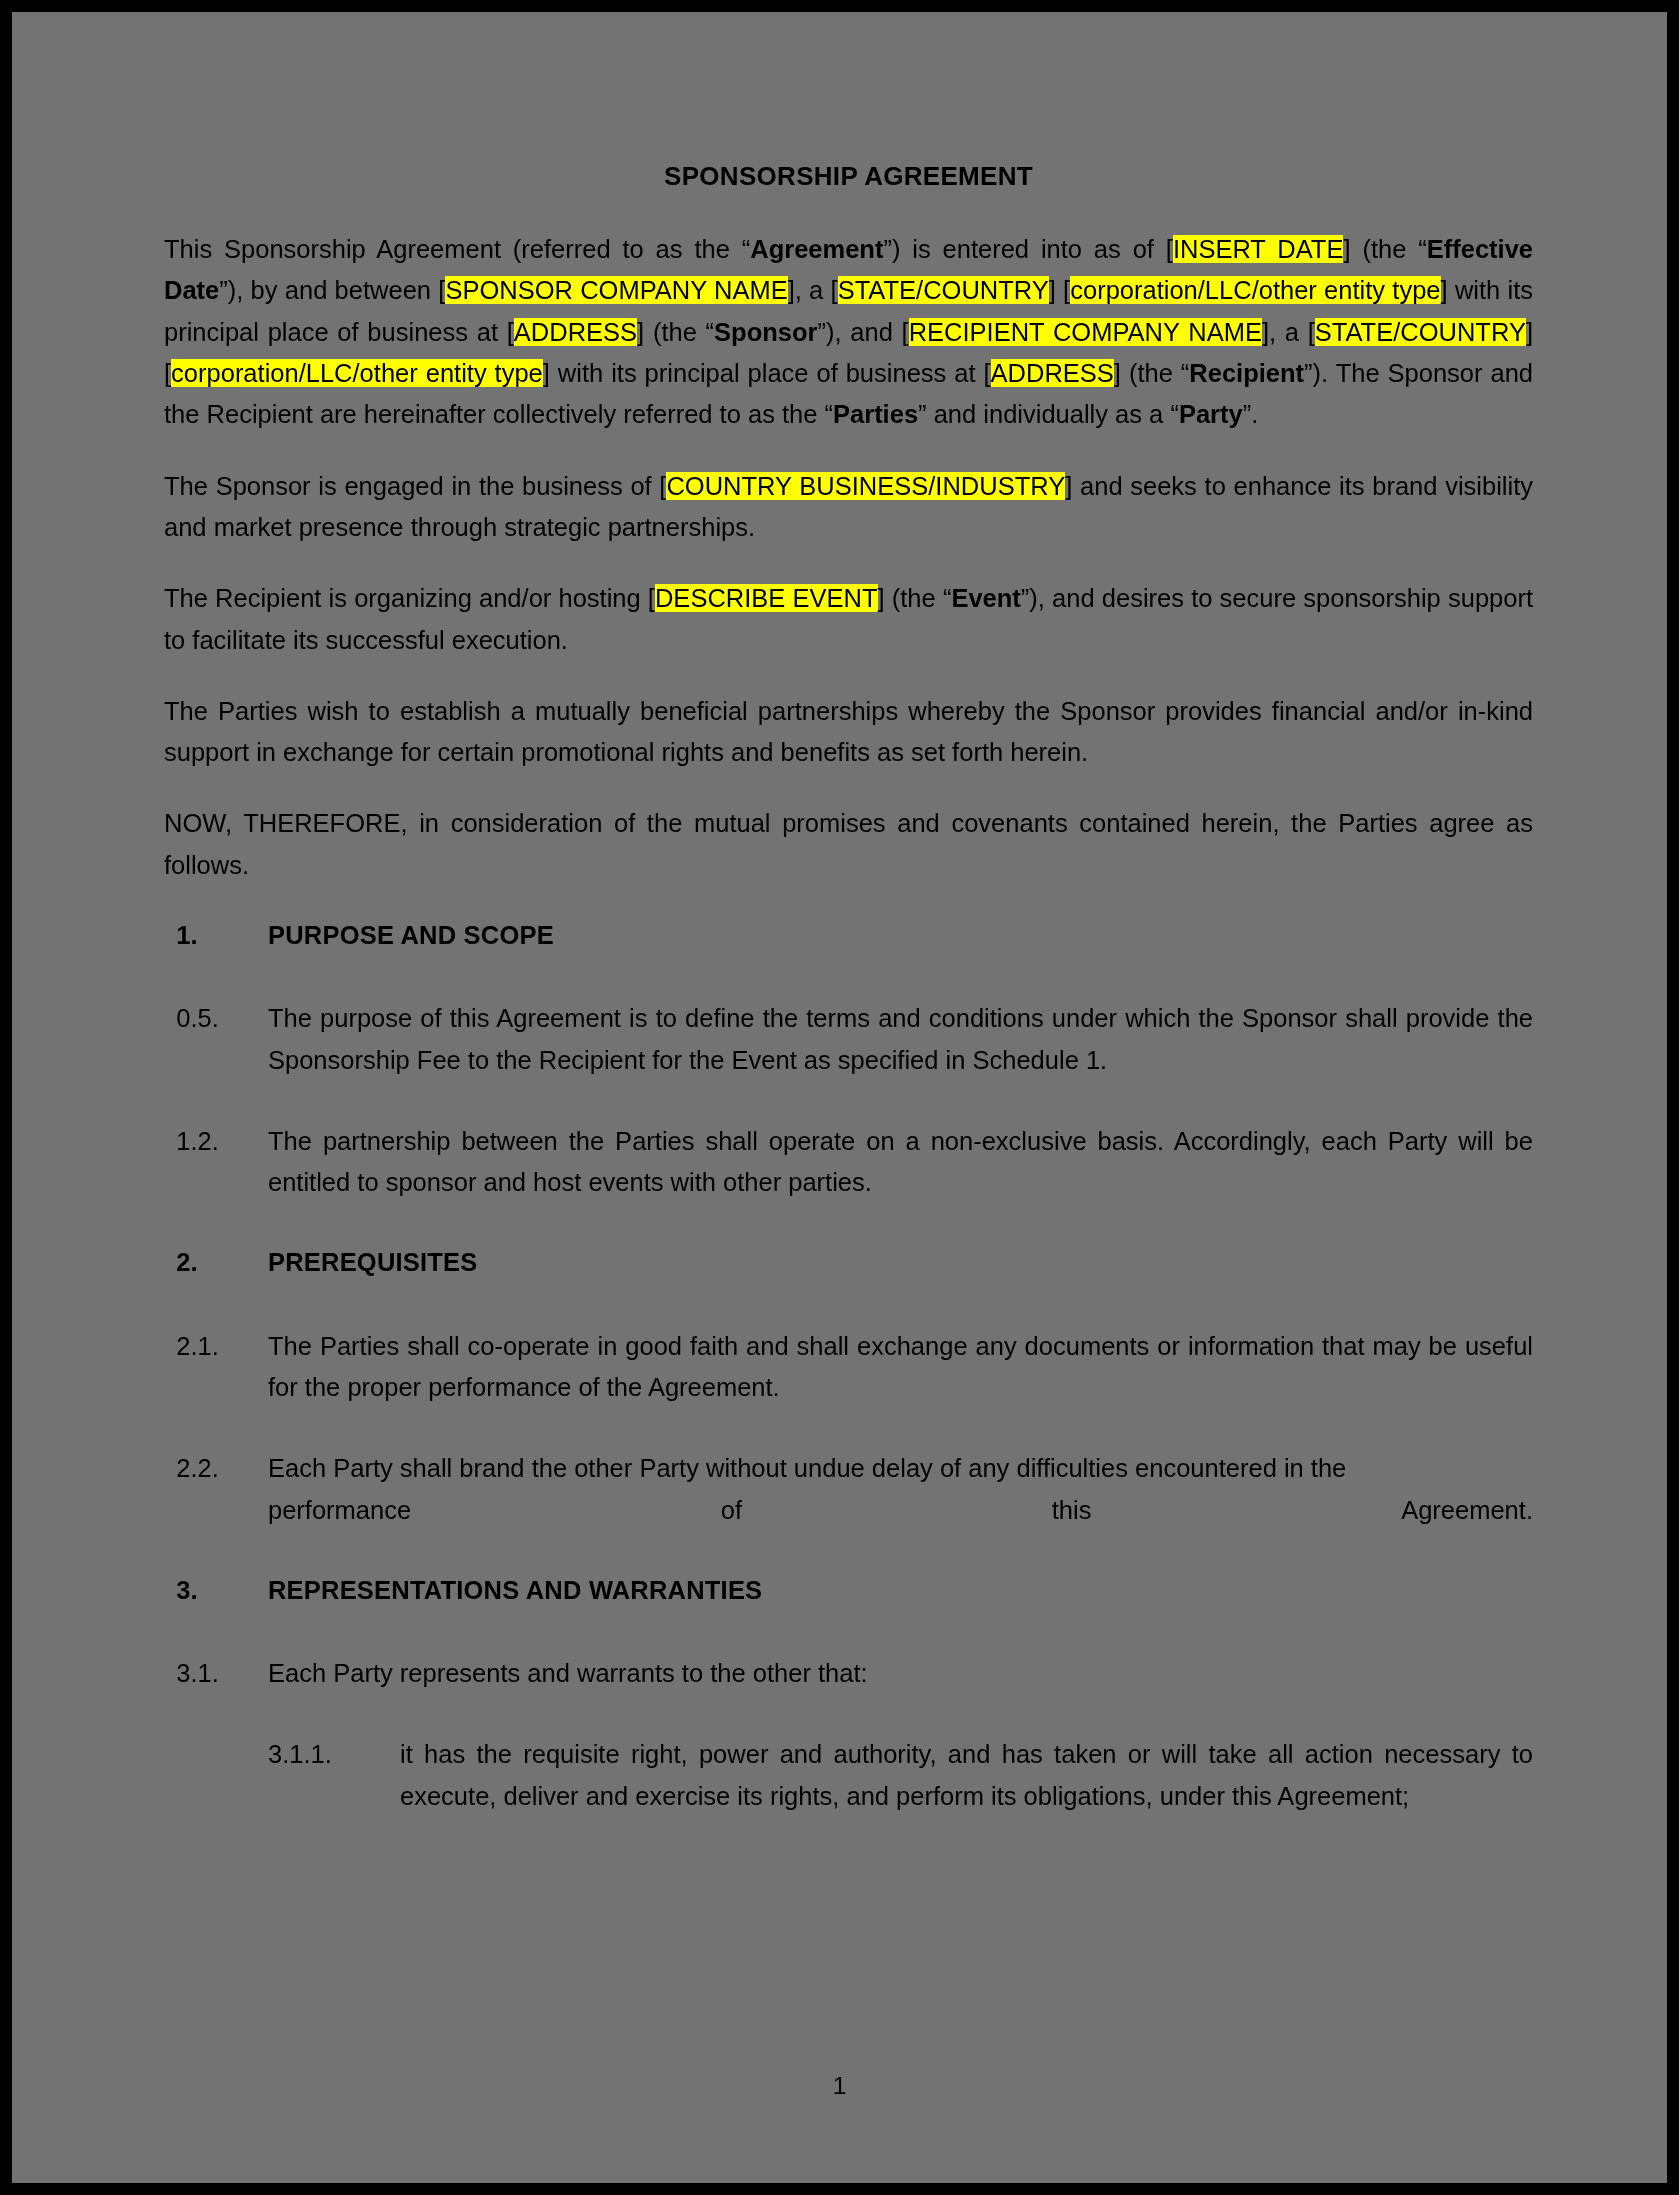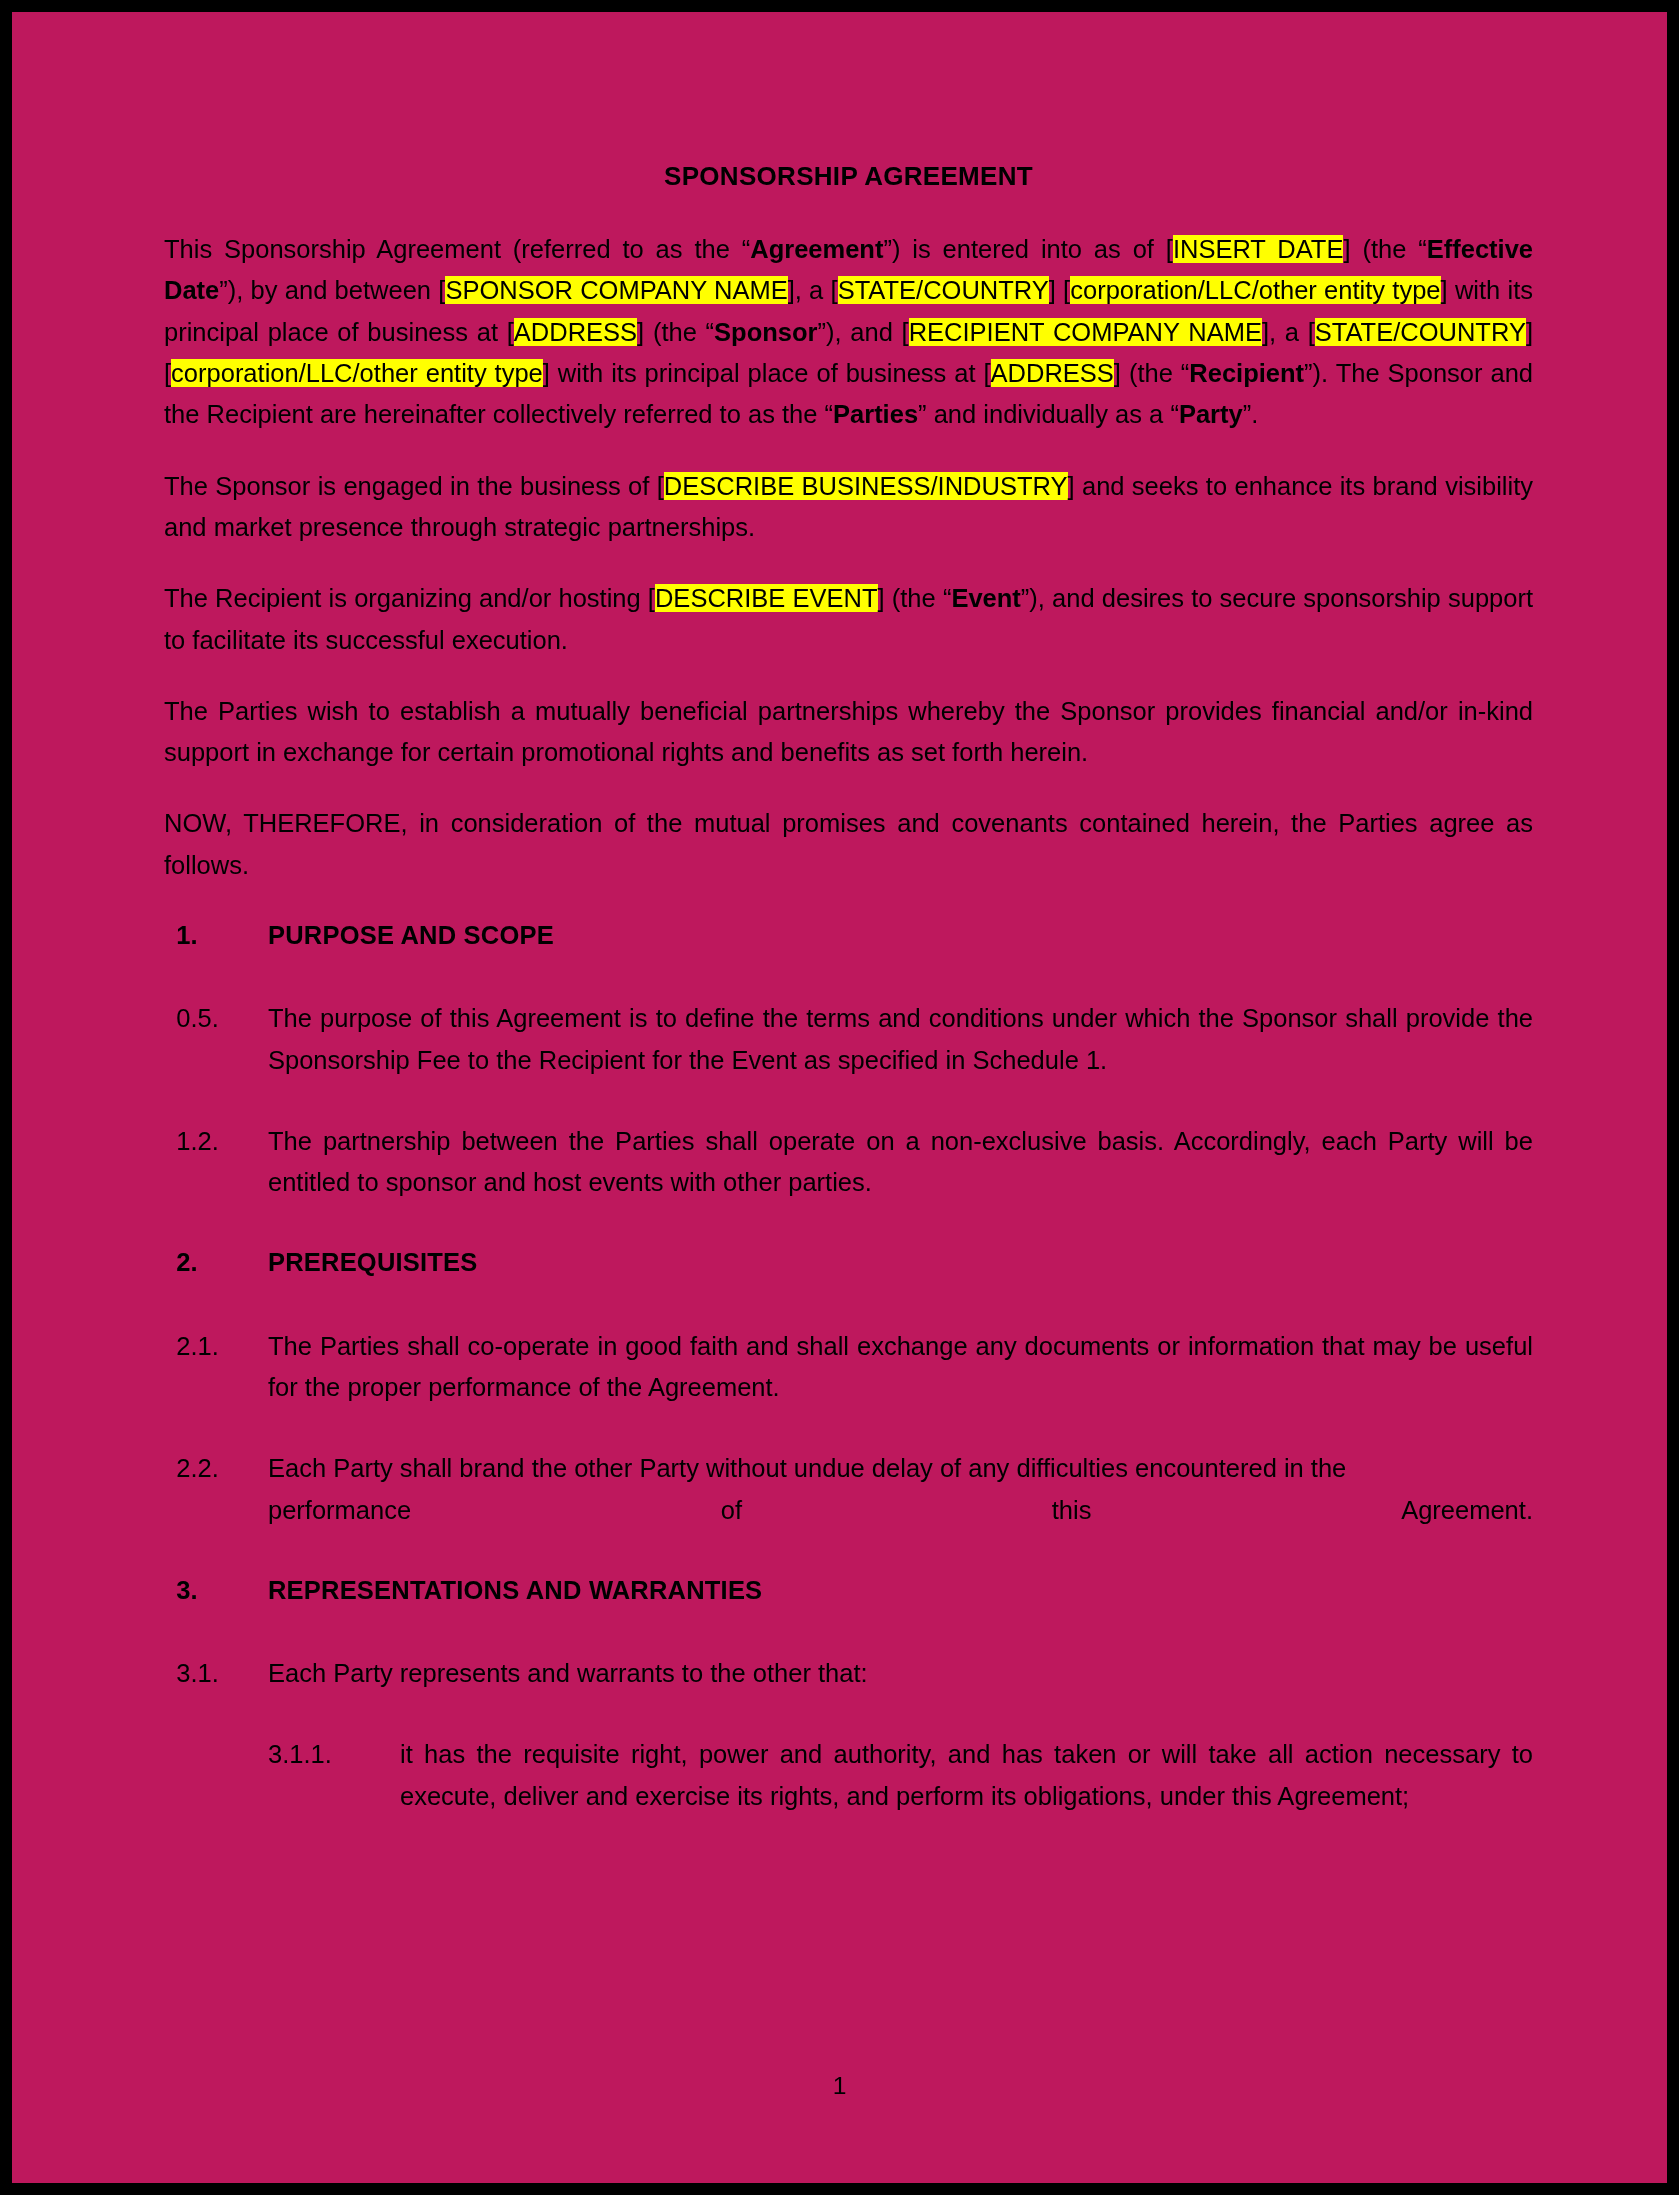--- a/index.html
+++ b/index.html
@@ -22,21 +22,21 @@
     border-right: 12.3px solid #000000;
     border-bottom: 12.3px solid #000000;
     overflow: hidden;
   }
   .page-sheet {
     position: absolute;
     left: 0;
     top: 0;
     right: 0;
     bottom: 0;
-    background: #be185d;
+    background: #737373;
   }
   .doc-body {
     position: absolute;
     left: 152px;
     top: 149px;
     width: 1369px;
   }
 
   .doc-title {
     text-align: center;
@@ -138,21 +138,21 @@
 
 <div class="page-frame">
   <div class="page-sheet">
 
     <div class="doc-body">
 
       <h1 class="doc-title">SPONSORSHIP AGREEMENT</h1>
 
       <p class="para"><span>This Sponsorship Agreement (referred to as the “</span><b>Agreement</b><span>”) is entered into as of [</span><span class="hl">INSERT DATE</span><span>] (the “</span><b>Effective Date</b><span>”), by and between [</span><span class="hl">SPONSOR COMPANY NAME</span><span>], a [</span><span class="hl">STATE/COUNTRY</span><span>] [</span><span class="hl">corporation/LLC/other entity type</span><span>] with its principal place of business at [</span><span class="hl">ADDRESS</span><span>] (the “</span><b>Sponsor</b><span>”), and [</span><span class="hl">RECIPIENT COMPANY NAME</span><span>], a [</span><span class="hl">STATE/COUNTRY</span><span>] [</span><span class="hl">corporation/LLC/other entity type</span><span>] with its principal place of business at [</span><span class="hl">ADDRESS</span><span>] (the “</span><b>Recipient</b><span>”). The Sponsor and the Recipient are hereinafter collectively referred to as the “</span><b>Parties</b><span>” and individually as a “</span><b>Party</b><span>”.</span></p>
 
-      <p class="para"><span>The Sponsor is engaged in the business of [</span><span class="hl">DESCRIBE BUSINESS/INDUSTRY</span><span>] and seeks to enhance its brand visibility and market presence through strategic partnerships.</span></p>
+      <p class="para"><span>The Sponsor is engaged in the business of [</span><span class="hl">COUNTRY BUSINESS/INDUSTRY</span><span>] and seeks to enhance its brand visibility and market presence through strategic partnerships.</span></p>
 
       <p class="para"><span>The Recipient is organizing and/or hosting [</span><span class="hl">DESCRIBE EVENT</span><span>] (the “</span><b>Event</b><span>”), and desires to secure sponsorship support to facilitate its successful execution.</span></p>
 
       <p class="para"><span>The Parties wish to establish a mutually beneficial partnerships whereby the Sponsor provides financial and/or in-kind support in exchange for certain promotional rights and benefits as set forth herein.</span></p>
 
       <p class="para"><span>NOW, THEREFORE, in consideration of the mutual promises and covenants contained herein, the Parties agree as follows.</span></p>
 
       <div class="heading gap-before-heading">
         <span class="num">1.</span>
         <span class="txt">PURPOSE AND SCOPE</span>

